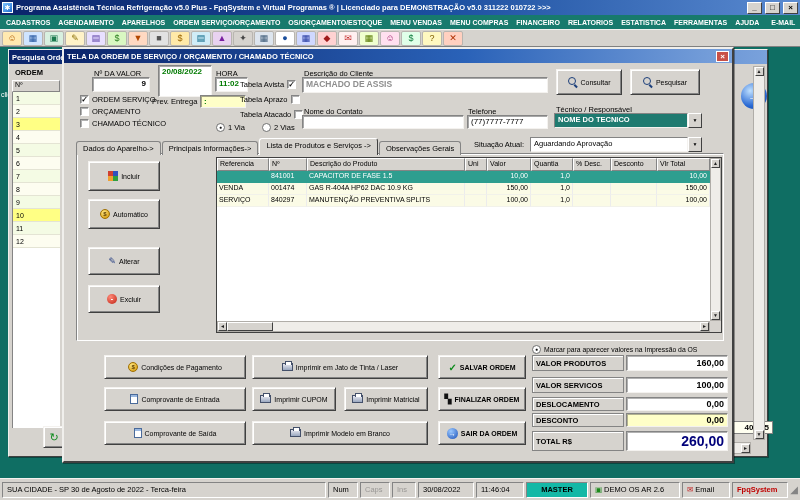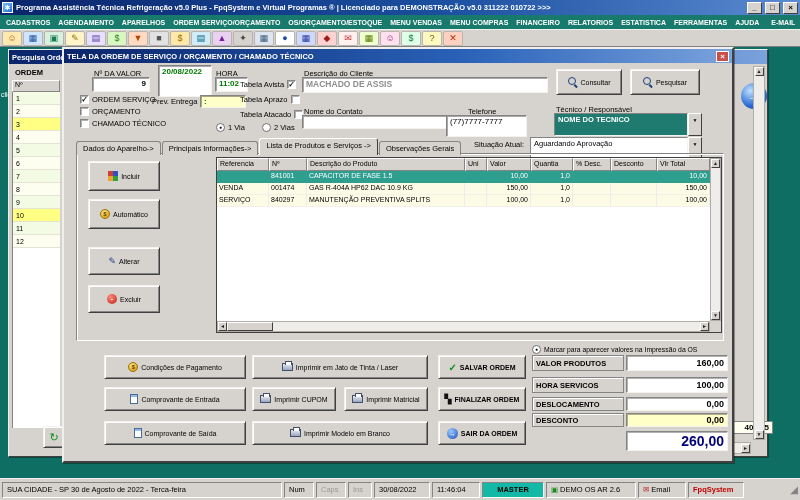--- a/index.html
+++ b/index.html
@@ -42,21 +42,21 @@
 
 .dialog{left:62px;top:0;width:672px;height:416px;z-index:5;border-width:2px}
 .lbl{position:absolute;font-size:7.5px;white-space:nowrap}
 .field{position:absolute;background:#fff;border:1px solid;border-color:#848484 #f4f2ef #f4f2ef #848484;box-shadow:inset 1px 1px 0 rgba(60,60,60,.45);font-size:8px;padding:1px 3px;overflow:hidden;white-space:nowrap}
 .num{text-align:right}
 .btn{position:absolute;background:#d6d3ce;border:1px solid;border-color:#f4f2ef #404040 #404040 #f4f2ef;box-shadow:inset 1px 1px 0 #fff,inset -1px -1px 0 #848484;display:flex;align-items:center;justify-content:center;gap:3px;font-size:7px;padding:1px 2px;text-align:center;font-family:"Liberation Sans",sans-serif}
 .cb{display:inline-flex;width:9px;height:9px;background:#fff;border:1px solid;border-color:#848484 #fff #fff #848484;box-shadow:inset 1px 1px 0 rgba(0,0,0,.3);font-size:8px;line-height:8px;justify-content:center;align-items:center;font-weight:bold;color:#111;flex:none}
 .radio{display:inline-flex;width:9px;height:9px;border-radius:50%;background:#fff;border:1px solid #707070;align-items:center;justify-content:center;flex:none}
 .radio i{font-style:normal;font-size:5px;line-height:5px;color:#111}
 .ckrow{position:absolute;display:flex;align-items:center;gap:3px;font-size:7.5px;white-space:nowrap}
-.combo{position:absolute;display:flex;height:23px}
+.combo{position:absolute;display:flex;height:15px}
 .combo .sel{flex:1;background:#fff;border:1px solid;border-color:#848484 #f4f2ef #f4f2ef #848484;font-size:7.5px;padding:1px 3px;white-space:nowrap;overflow:hidden}
 .combo .sel.hl{background:#1f7a70;color:#fff;font-weight:bold}
 .combo .drop{width:14px;background:#d6d3ce;border:1px solid;border-color:#fff #404040 #404040 #fff;font-size:5px;text-align:center;line-height:12px}
 .tabs{position:absolute;left:12px;top:89px;display:flex;align-items:flex-end;z-index:2}
 .tab{font-size:7.5px;padding:2px 6px;background:#d6d3ce;border:1px solid #848484;border-bottom:none;border-radius:3px 3px 0 0;margin-right:1px;white-space:nowrap}
 .tab.active{padding-bottom:5px;border-color:#fff #404040 #d6d3ce #fff;position:relative;z-index:3}
 .panel{position:absolute;left:12px;top:104px;width:648px;height:188px;border:1px solid;border-color:#848484 #fff #fff #848484;box-shadow:inset 1px 1px 0 #fff}
 .grid-wrap{position:absolute;left:152px;top:108px;width:506px;height:176px;background:#fff;border:1px solid #404040;overflow:hidden}
 .grid-cols{display:grid;grid-template-columns:52px 38px 158px 22px 44px 42px 38px 46px 53px}
 .gh{background:#d6d3ce;border:1px solid;border-color:#fff #848484 #848484 #fff;font-size:7px;padding:1px 2px;height:13px;white-space:nowrap;overflow:hidden}
@@ -280,21 +280,21 @@
     <div class="ckrow" style="left:176px;top:61px">
       <span>Tabela Atacado</span>
       <span class="cb"></span>
     </div>
 
     <span class="lbl" style="left:240px;top:20px">Descrição do Cliente</span>
     <div class="field b" style="left:238px;top:28px;width:246px;height:16px;color:#8e8e8e;font-size:8.5px">MACHADO DE ASSIS</div>
     <span class="lbl" style="left:240px;top:58px">Nome do Contato</span>
     <div class="field" style="left:238px;top:66px;width:162px;height:14px"></div>
     <span class="lbl" style="left:404px;top:58px">Telefone</span>
-    <div class="field" style="left:382px;top:66px;width:81px;height:22px">(77)7777-7777</div>
+    <div class="field" style="left:403px;top:66px;width:81px;height:14px">(77)7777-7777</div>
 
     <button class="btn" style="left:492px;top:20px;width:66px;height:26px">
       <span class="mag"></span>
       <span>Consultar</span>
     </button>
     <button class="btn" style="left:566px;top:20px;width:70px;height:26px">
       <span class="mag"></span>
       <span>Pesquisar</span>
     </button>
 
@@ -395,26 +395,27 @@
 
     <div class="ckrow" style="left:468px;top:296px">
       <span class="radio">
           <i>●</i>
         </span>
       <span style="font-size:6.8px">Marcar para aparecer valores na Impressão da OS</span>
     </div>
 
     <div class="tlabel" style="left:468px;top:306px;width:92px;height:16px">VALOR PRODUTOS</div>
     <div class="tval" style="left:562px;top:306px;width:102px;height:16px">160,00</div>
-    <div class="tlabel" style="left:468px;top:328px;width:92px;height:16px">HORA SERVICOS</div>
+    <div class="tlabel" style="left:468px;top:328px;width:92px;height:16px">VALOR SERVICOS</div>
     <div class="tval" style="left:562px;top:328px;width:102px;height:16px">100,00</div>
     <div class="tlabel" style="left:468px;top:348px;width:92px;height:14px">DESLOCAMENTO</div>
     <div class="tval" style="left:562px;top:348px;width:102px;height:14px">0,00</div>
     <div class="tlabel" style="left:468px;top:364px;width:92px;height:14px">DESCONTO</div>
     <div class="tval yellow" style="left:562px;top:364px;width:102px;height:14px">0,00</div>
+    <div class="tlabel" style="left:468px;top:382px;width:92px;height:20px">TOTAL R$</div>
     <div class="tval big" style="left:562px;top:382px;width:102px;height:20px">260,00</div>
 
     <button class="btn" style="left:40px;top:306px;width:142px;height:24px">
       <span class="coin">$</span>
       <span>Condições de Pagamento</span>
     </button>
     <button class="btn" style="left:40px;top:338px;width:142px;height:24px">
       <span class="doc"></span>
       <span>Comprovante de Entrada</span>
     </button>
@@ -447,21 +448,21 @@
       <span>FINALIZAR ORDEM</span>
     </button>
     <button class="btn b" style="left:374px;top:372px;width:88px;height:24px">
       <span class="orb-s">→</span>
       <span>SAIR DA ORDEM</span>
     </button>
   </div>
 </div>
 
 <div class="statusbar">
-  <div class="seg" style="width:280px">SUA CIDADE - SP 30 de Agosto de 2022 - Terca-feira</div>
+  <div class="seg" style="width:324px">SUA CIDADE - SP 30 de Agosto de 2022 - Terca-feira</div>
   <div class="seg" style="width:30px">Num</div>
   <div class="seg dim" style="width:30px">Caps</div>
   <div class="seg dim" style="width:24px">Ins</div>
   <div class="seg" style="width:56px">30/08/2022</div>
   <div class="seg" style="width:48px">11:46:04</div>
   <div class="seg master" style="width:62px">MASTER</div>
   <div class="seg" style="width:90px">
     <span style="color:#1c8a1c">▣</span>
     <span>DEMO OS AR 2.6</span>
   </div>

